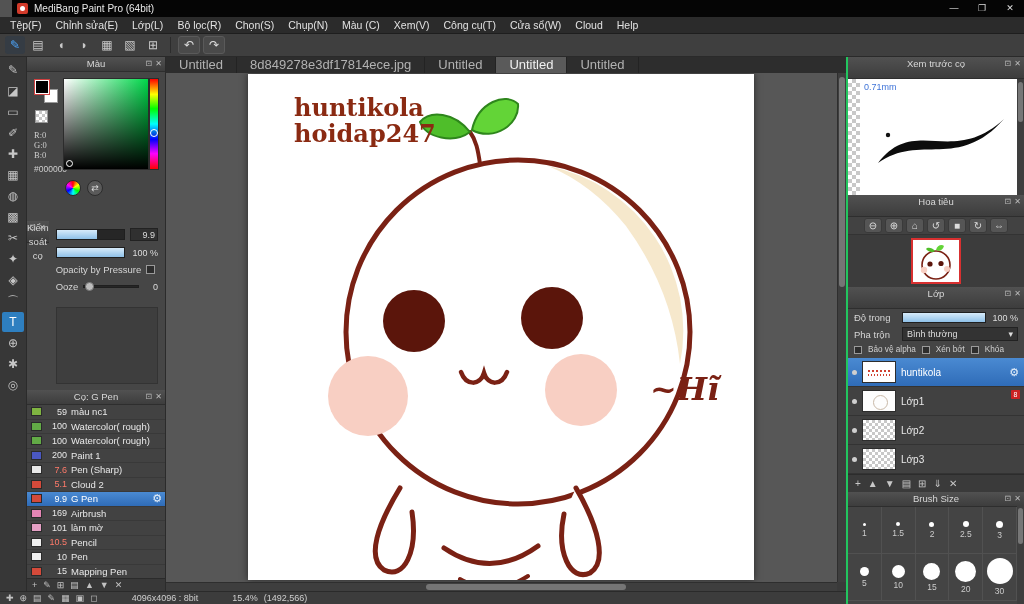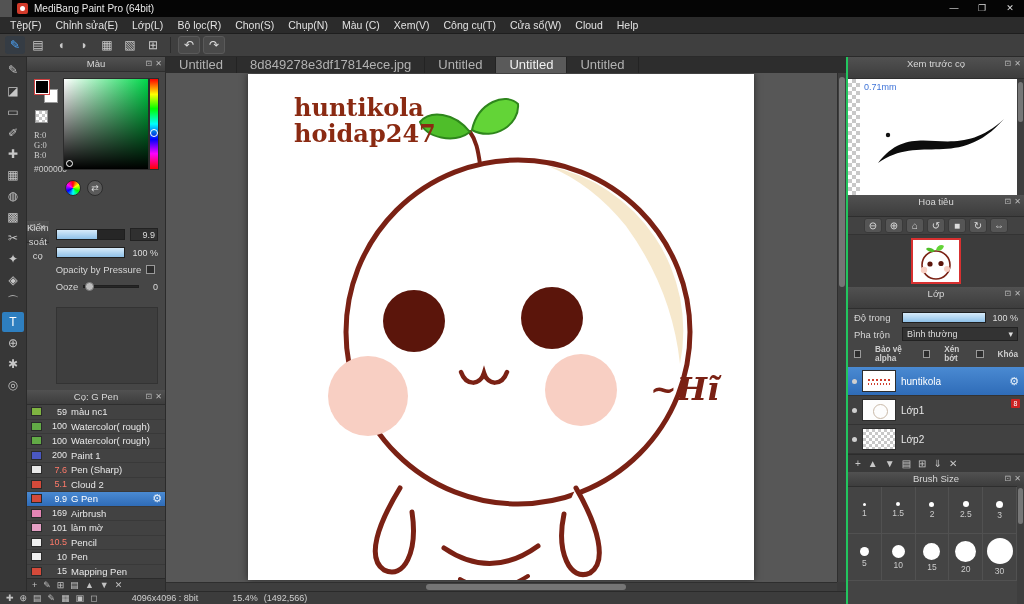--- a/index.html
+++ b/index.html
@@ -106,21 +106,21 @@
   .nav-tools { height:18px; background:#424242; border-bottom:1px solid #333; display:flex; align-items:center; justify-content:center; gap:3px; }
   .nav-icon { width:18px; height:15px; background:#555; border:1px solid #3a3a3a; border-radius:3px; color:#ddd; font-size:10px; text-align:center; line-height:14px; }
   .nav-thumb-area { height:52px; background:#3c3c3c; display:flex; align-items:center; justify-content:center; }
   .nav-thumb { width:50px; height:46px; background:#fff; border:2px solid #d83030; }
 
   .layers-ctl { padding:3px 6px 2px 6px; }
   .lrow { display:flex; align-items:center; gap:4px; margin-bottom:4px; }
   .l-label { font-size:9.5px; color:#d5d5d5; flex:0 0 44px; }
   .blend-select { flex:1; height:14px; background:#333; border:1px solid #222; display:flex; align-items:center; justify-content:space-between; padding:0 4px; font-size:9px; color:#ddd; }
   .checks { display:flex; align-items:center; gap:6px; font-size:8.2px; color:#cfcfcf; margin-bottom:2px; }
-  .chk { display:flex; align-items:center; gap:14px;font-weight:bold; }
+  .chk { display:flex; align-items:center; gap:6px; }
   .chk .checkbox { width:8px; height:8px; }
 
   .layer-list { background:#414141; }
   .layer-row { height:29px; display:flex; align-items:center; gap:5px; padding:0 5px 0 4px; border-bottom:1px solid #333; position:relative; }
   .layer-row.selected { background:linear-gradient(#4a8ad2,#2f6cb8); }
   .l-dot { width:5px; height:5px; border-radius:50%; background:#cfcfcf; flex:0 0 5px; }
   .l-thumb { width:34px; height:22px; background:#fff; border:1px solid #2d2d2d; flex:0 0 34px; position:relative; }
   .thumb-hunti { background:#fff; }
   .thumb-hunti::after { content:""; position:absolute; left:5px; top:8px; width:24px; height:6px;
       background-image:repeating-linear-gradient(90deg,#d04030 0 2px,transparent 2px 4px), repeating-linear-gradient(90deg,#d04030 0 1px,transparent 1px 3px);
@@ -552,20 +552,26 @@
 
         </div>
 
         <div class="layer-row">
           <span class="l-dot"></span>
           <span class="l-thumb thumb-checker"></span>
           <span class="l-name">Lớp2</span>
 
         </div>
 
+        <div class="layer-row">
+          <span class="l-dot"></span>
+          <span class="l-thumb thumb-checker"></span>
+          <span class="l-name">Lớp3</span>
+
+        </div>
 
       </div>
     <div class="layers-footer">
 
     <span class="lyf-icon">+</span>
         <span class="lyf-icon">▲</span>
         <span class="lyf-icon">▼</span>
         <span class="lyf-icon">▤</span>
         <span class="lyf-icon">⊞</span>
         <span class="lyf-icon">⇓</span>

